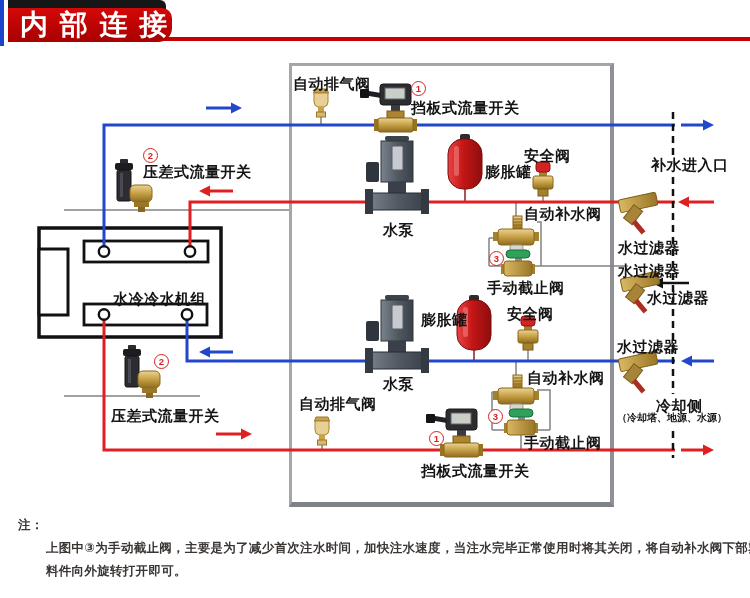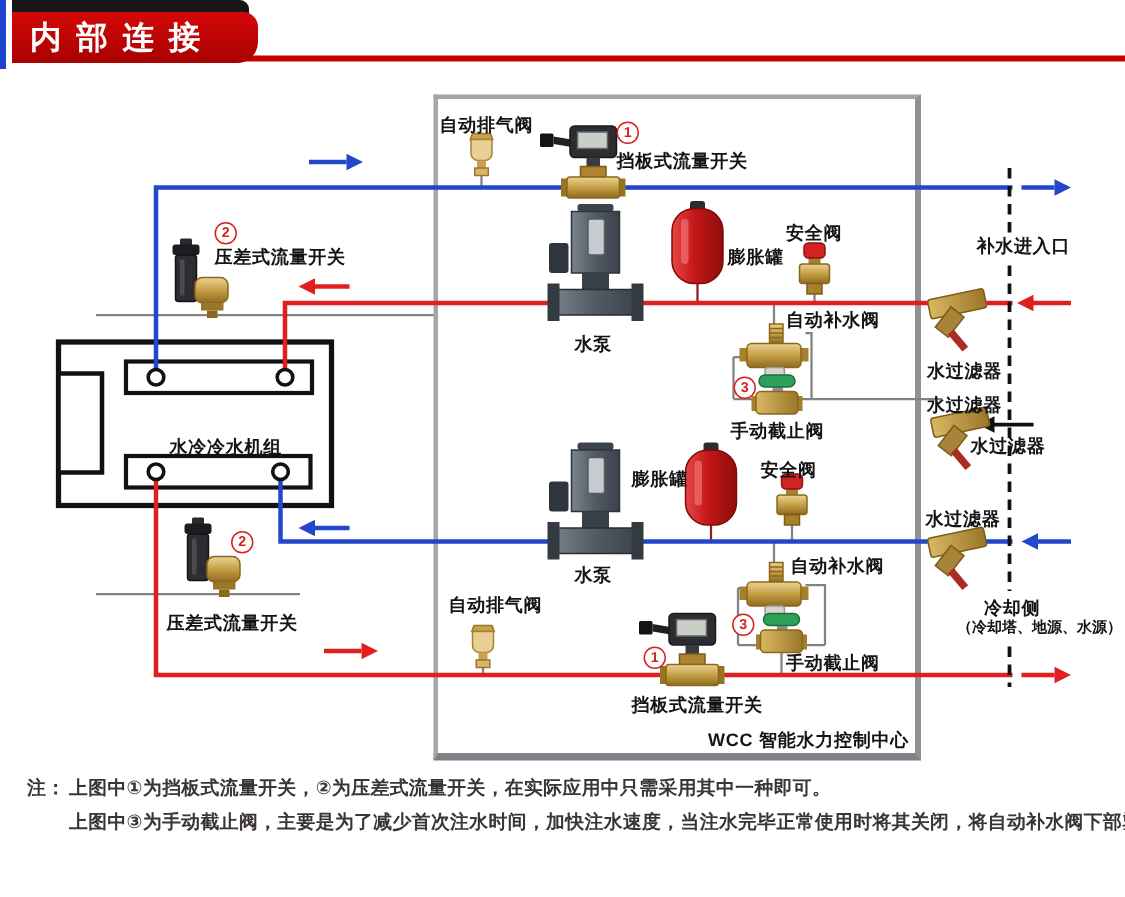--- a/index.html
+++ b/index.html
@@ -4,28 +4,28 @@
 <style>
   html,body{margin:0;padding:0;background:#fff;}
   #screen{position:relative;width:750px;height:598px;background:#fff;overflow:hidden;
           font-family:"Liberation Sans","DejaVu Sans",sans-serif;}
   
   #blue-stripe{position:absolute;left:0;top:0;width:4px;height:46px;background:#1b43cc;}
   #black-bar{position:absolute;left:8px;top:0;width:158px;height:9px;background:#161616;border-radius:0 6px 0 0;}
   #red-underline{position:absolute;left:58px;top:37px;width:692px;height:4px;background:#c60000;}
   #title-banner{position:absolute;left:8px;top:8px;width:164px;height:34px;background:linear-gradient(#d40808,#a80000);
                 border-radius:0 10px 14px 0;display:flex;align-items:center;}
-  #title-banner span{color:#fff;font-size:21px;font-weight:bold;letter-spacing:2px;padding-left:12px;white-space:nowrap;}
+  #title-banner span{color:#fff;font-size:28px;font-weight:bold;letter-spacing:2px;padding-left:12px;white-space:nowrap;}
   
   #wcc-box{position:absolute;left:289px;top:63px;width:318px;height:436px;background:#fff;
            border:3px solid #a6a6a6;border-right:4px solid #8e9296;border-bottom:5px solid #7e8286;}
   
   #diagram-svg{position:absolute;left:0;top:0;z-index:2;}
   
-  .lbl{position:absolute;z-index:3;font-size:12px;font-weight:bold;color:#141414;white-space:nowrap;letter-spacing:0.5px;}
+  .lbl{position:absolute;z-index:3;font-size:15px;font-weight:bold;color:#141414;white-space:nowrap;letter-spacing:0.5px;}
   .lbl.small{font-size:10px;letter-spacing:0;}
   .lbl.wcc{font-size:12px;}
   .mk{position:absolute;z-index:4;width:13px;height:13px;border:1.5px solid #d62222;border-radius:50%;
       color:#d62222;font-size:9.5px;font-weight:bold;line-height:13px;text-align:center;background:#fff;}
   
   .note-line{position:absolute;z-index:3;font-size:12.5px;font-weight:bold;color:#3a3634;white-space:nowrap;letter-spacing:0.3px;}
 </style>
 </head>
 <body>
 
@@ -235,29 +235,28 @@
   <div class="lbl" style="left:618px;top:262px">水过滤器</div>
   <div class="lbl" style="left:647px;top:289px">水过滤器</div>
   <div class="lbl" style="left:651px;top:156px">补水进入口</div>
   <div class="lbl" style="left:383px;top:375px">水泵</div>
   <div class="lbl" style="left:421px;top:311px">膨胀罐</div>
   <div class="lbl" style="left:507px;top:305px">安全阀</div>
   <div class="lbl" style="left:527px;top:369px">自动补水阀</div>
   <div class="lbl" style="left:524px;top:434px">手动截止阀</div>
   <div class="lbl" style="left:617px;top:338px">水过滤器</div>
   <div class="lbl" style="left:656px;top:397px">冷却侧</div>
-  <div class="lbl small" style="left:638px;top:411px">（冷却塔、地源、水源）</div>
+  <div class="lbl small" style="left:617px;top:411px">（冷却塔、地源、水源）</div>
   <div class="lbl" style="left:299px;top:395px">自动排气阀</div>
   <div class="lbl" style="left:421px;top:462px">挡板式流量开关</div>
-  <div class="lbl wcc" style="left:455px;top:485px;width:151px;text-align:right">WCC 智能水力控制中心</div>
 
   <div class="mk" style="left:411px;top:81px">1</div>
   <div class="mk" style="left:143px;top:148px">2</div>
   <div class="mk" style="left:489px;top:251px">3</div>
   <div class="mk" style="left:154px;top:354px">2</div>
   <div class="mk" style="left:429px;top:431px">1</div>
   <div class="mk" style="left:488px;top:409px">3</div>
 
   <div class="note-line" style="left:18px;top:517px">注：</div>
-  <div class="note-line" style="left:46px;top:517px">上图中①为挡板式流量开关，②为压差式流量开关，在实际应用中只需采用其中一种即可。</div>
   <div class="note-line" style="left:46px;top:540px">上图中③为手动截止阀，主要是为了减少首次注水时间，加快注水速度，当注水完毕正常使用时将其关闭，将自动补水阀下部塑</div>
+  <div class="note-line" style="left:46px;top:563px">料件向外旋转打开即可。</div>
 
 </div>
 
 </body></html>

